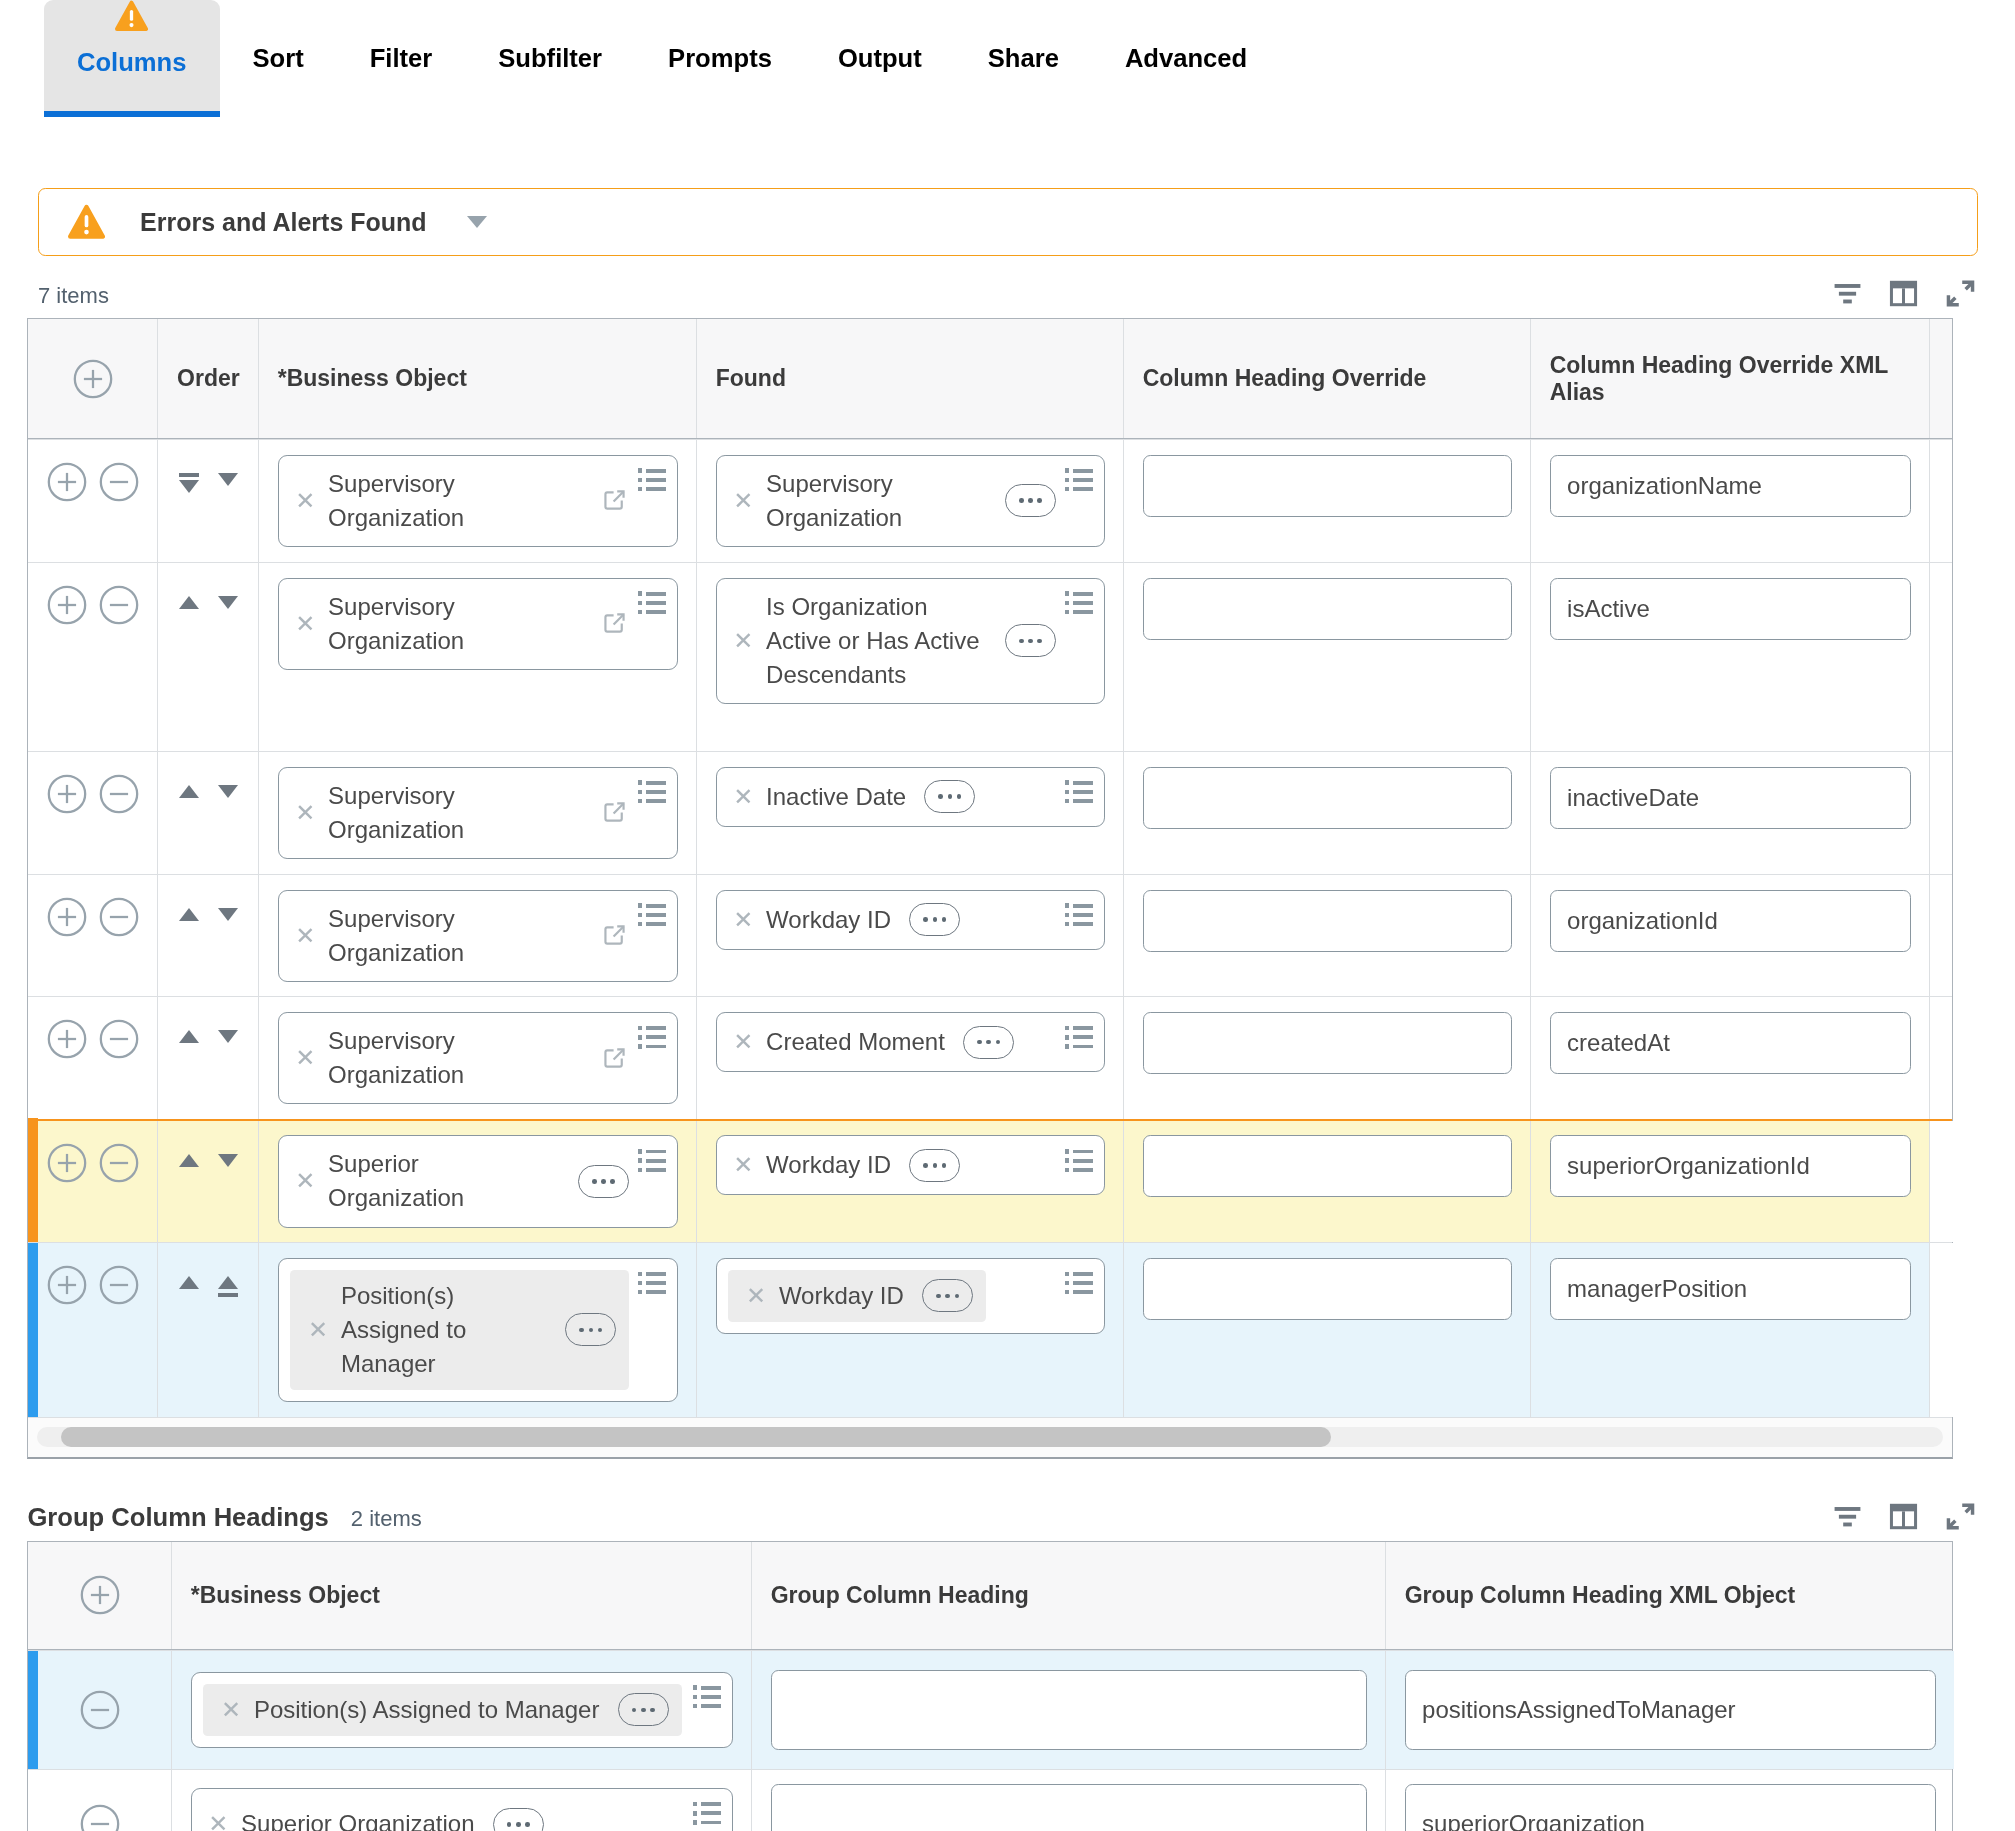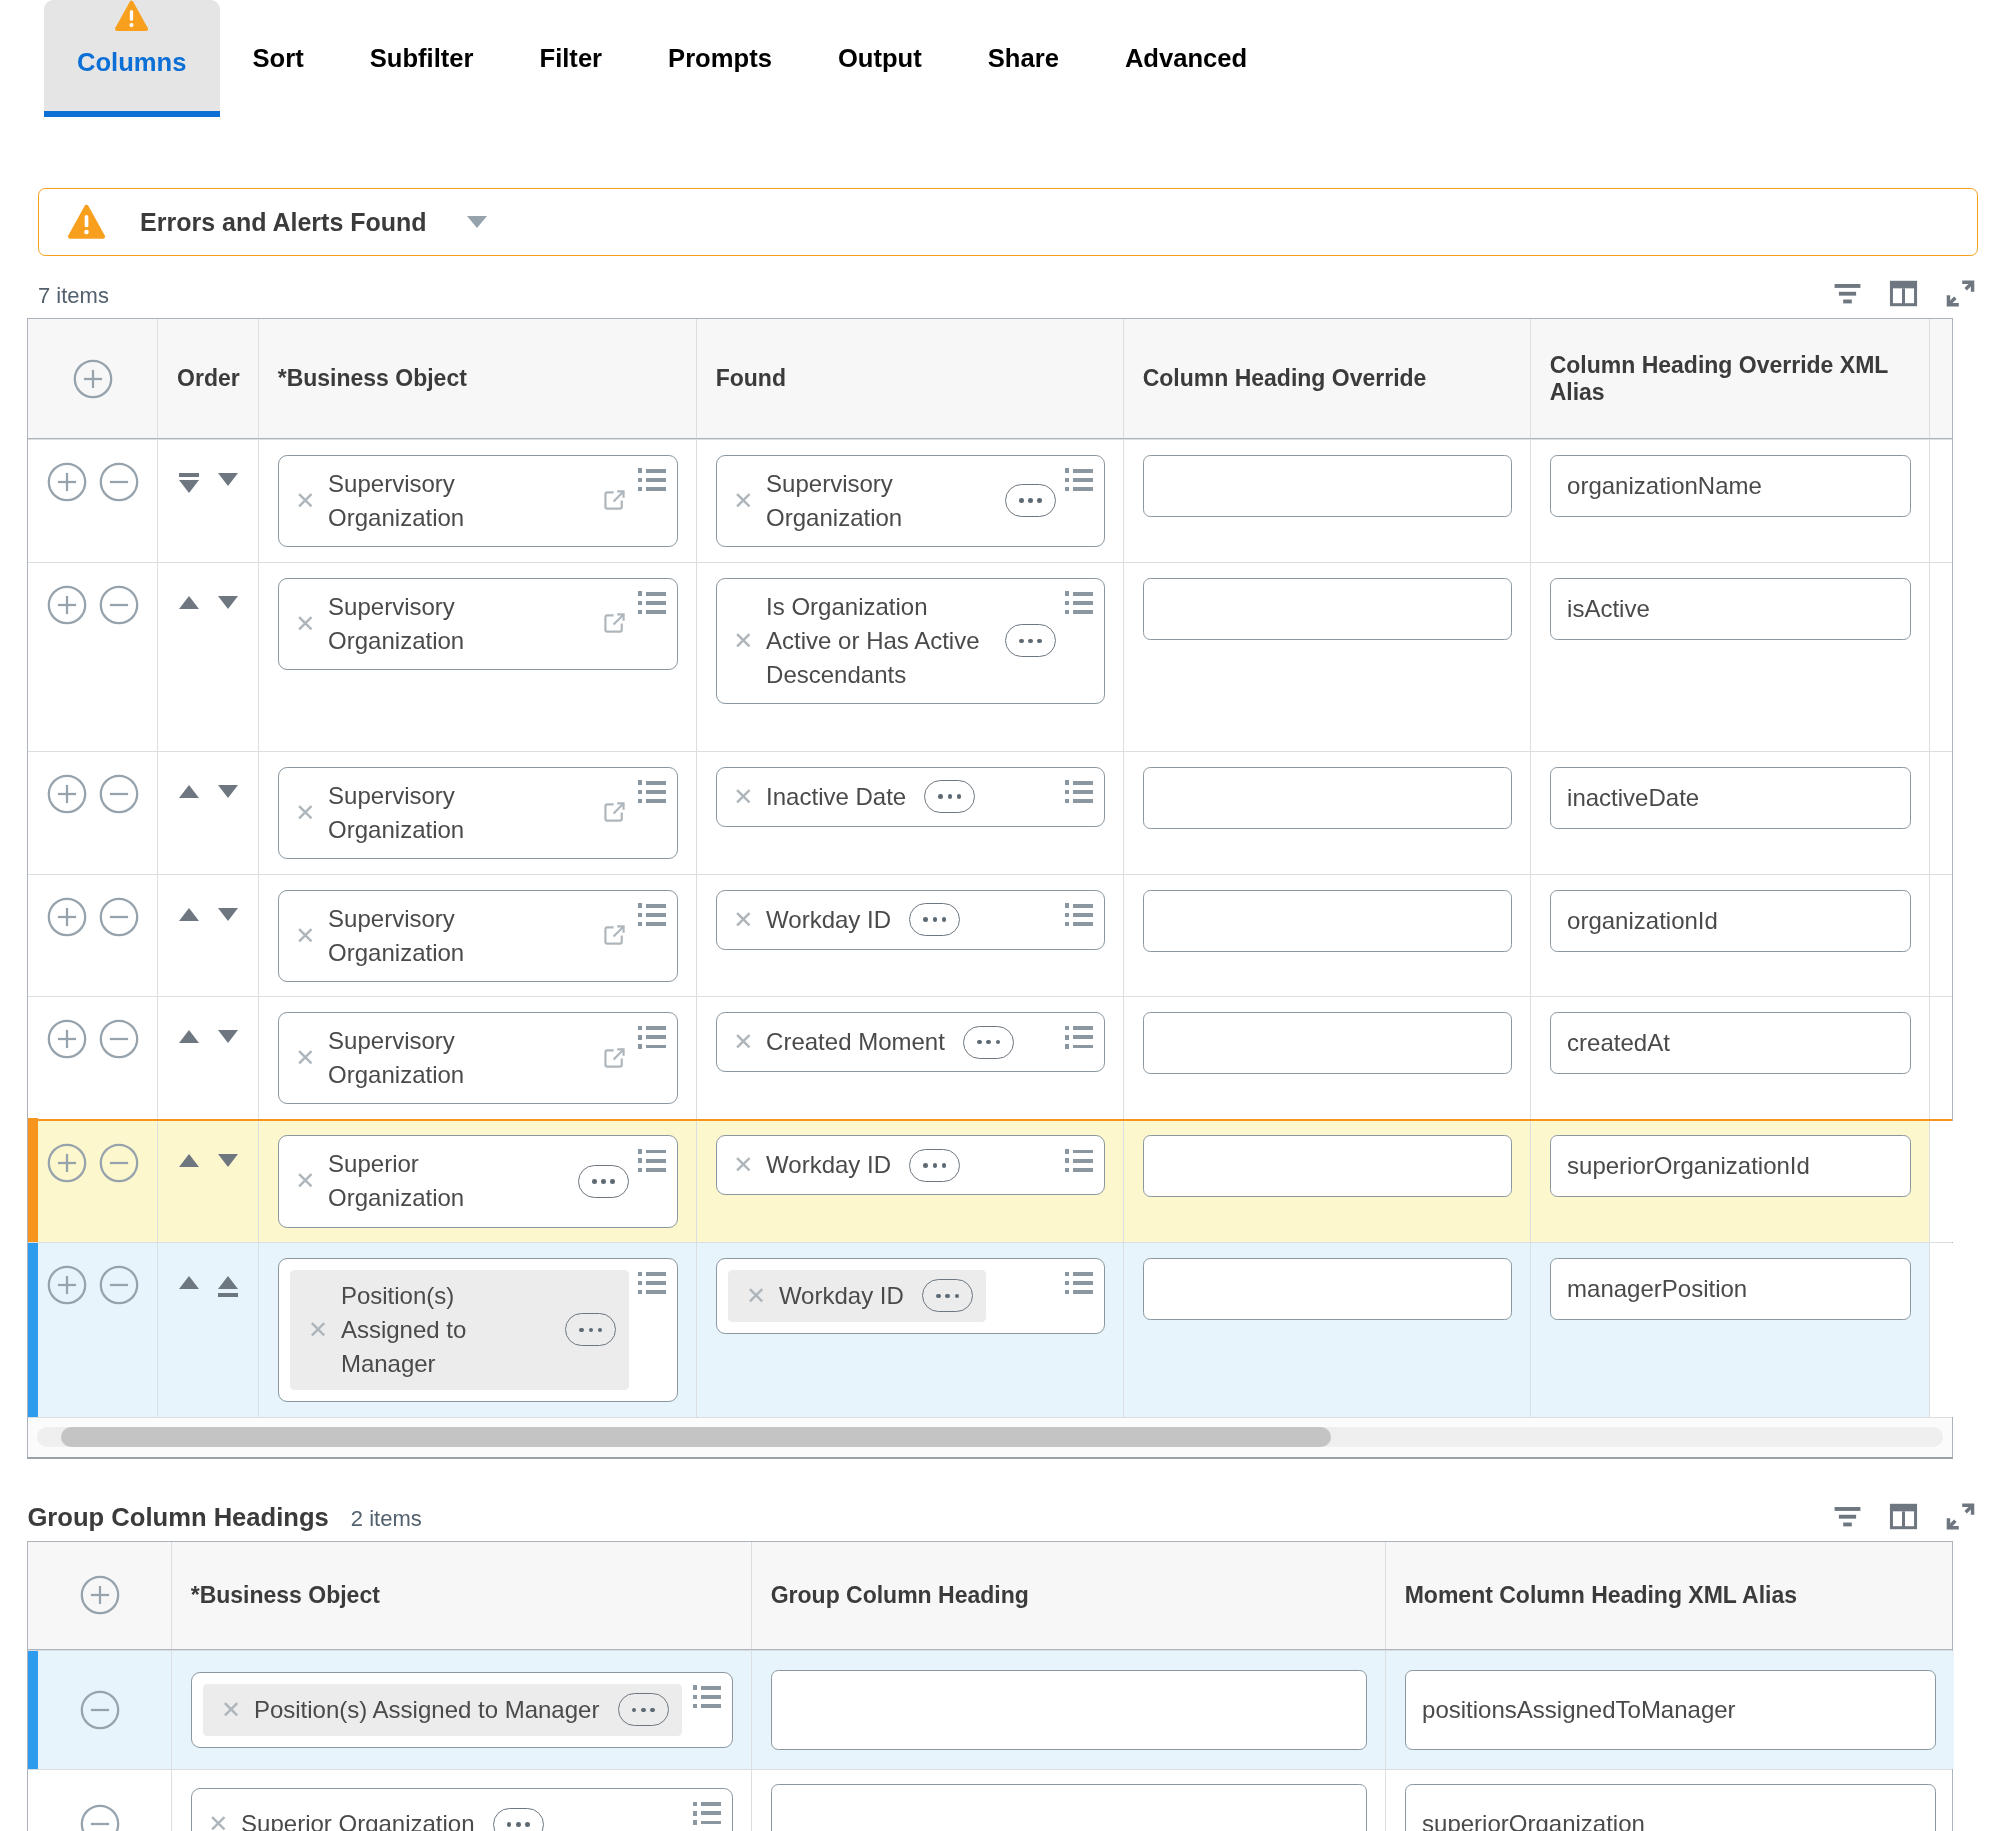--- a/index.html
+++ b/index.html
@@ -127,24 +127,24 @@
           <rect x="16.2" y="10.799999999999999" width="3.6" height="11.88" rx="1.8" fill="#fff"></rect>
           <circle cx="18" cy="27.36" r="2.232" fill="#fff"></circle>
         </svg>
       </span>
       <span>Columns</span>
     </div>
     <div class="tab">
       <span>Sort</span>
     </div>
     <div class="tab">
-      <span>Subfilter</span>
+      <span>Filter</span>
     </div>
     <div class="tab">
-      <span>Filter</span>
+      <span>Subfilter</span>
     </div>
     <div class="tab">
       <span>Prompts</span>
     </div>
     <div class="tab">
       <span>Output</span>
     </div>
     <div class="tab">
       <span>Share</span>
     </div>
@@ -819,21 +819,21 @@
         <span class="circle-btn" id="hdr-plus2">
           <svg width="40" height="40" viewBox="0 0 44 44">
             <circle cx="22" cy="22" r="20" fill="none" stroke="#97a3ac" stroke-width="2.5"></circle>
             <line x1="22" y1="12" x2="22" y2="32" stroke="#97a3ac" stroke-width="2.5"></line>
             <line x1="12" y1="22" x2="32" y2="22" stroke="#97a3ac" stroke-width="2.5"></line>
           </svg>
         </span>
       </div>
     <div class="gc">*Business Object</div>
     <div class="gc">Group Column Heading</div>
-    <div class="gc">Moment Column Heading XML Alias</div>
+    <div class="gc">Group Column Heading XML Object</div>
   </div>
   <div id="rows2">
       <div class="grow blue" style="min-height: 119px;">
         <div class="gc controls">
           <span class="circle-btn">
             <svg width="40" height="40" viewBox="0 0 44 44">
               <circle cx="22" cy="22" r="20" fill="none" stroke="#97a3ac" stroke-width="2.5"></circle>
               <line x1="12" y1="22" x2="32" y2="22" stroke="#97a3ac" stroke-width="2.5"></line>
             </svg>
           </span>

